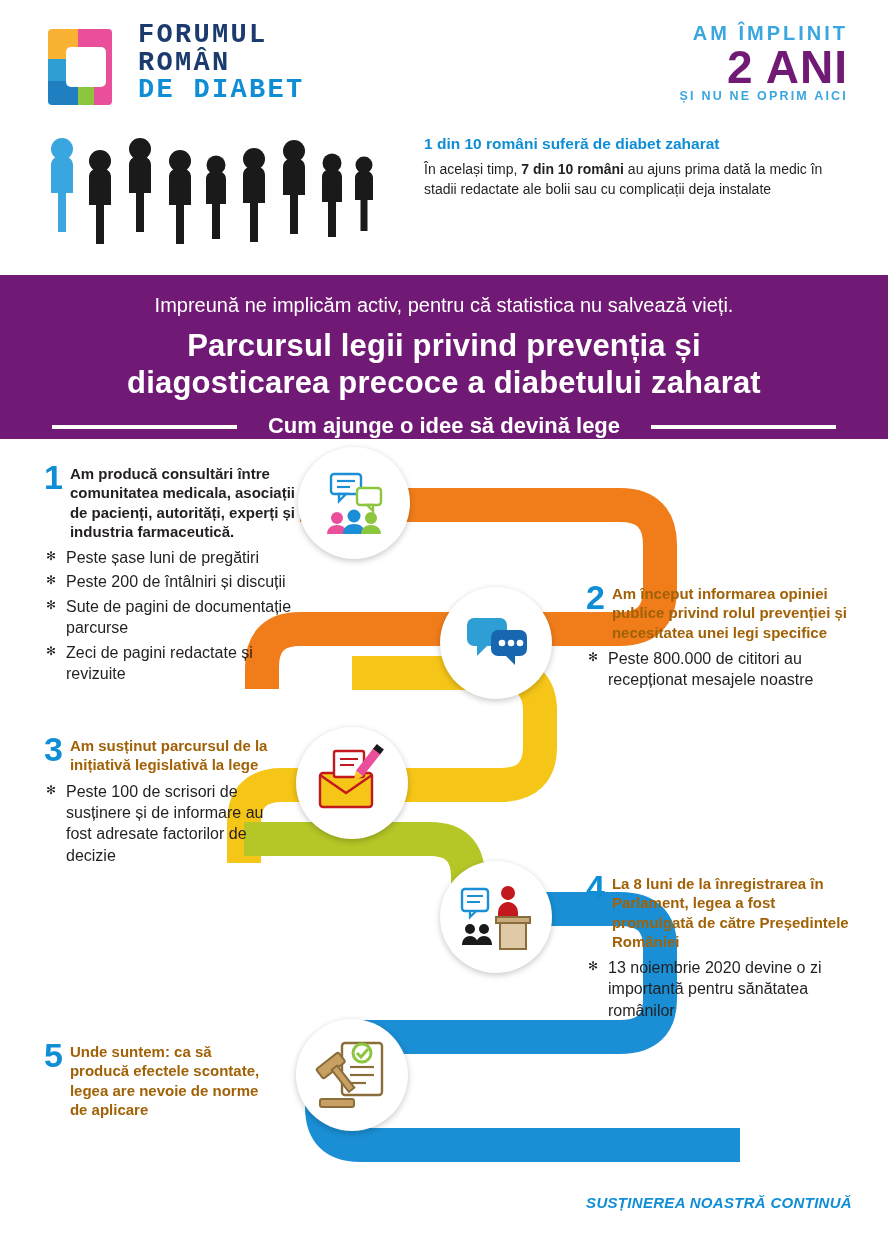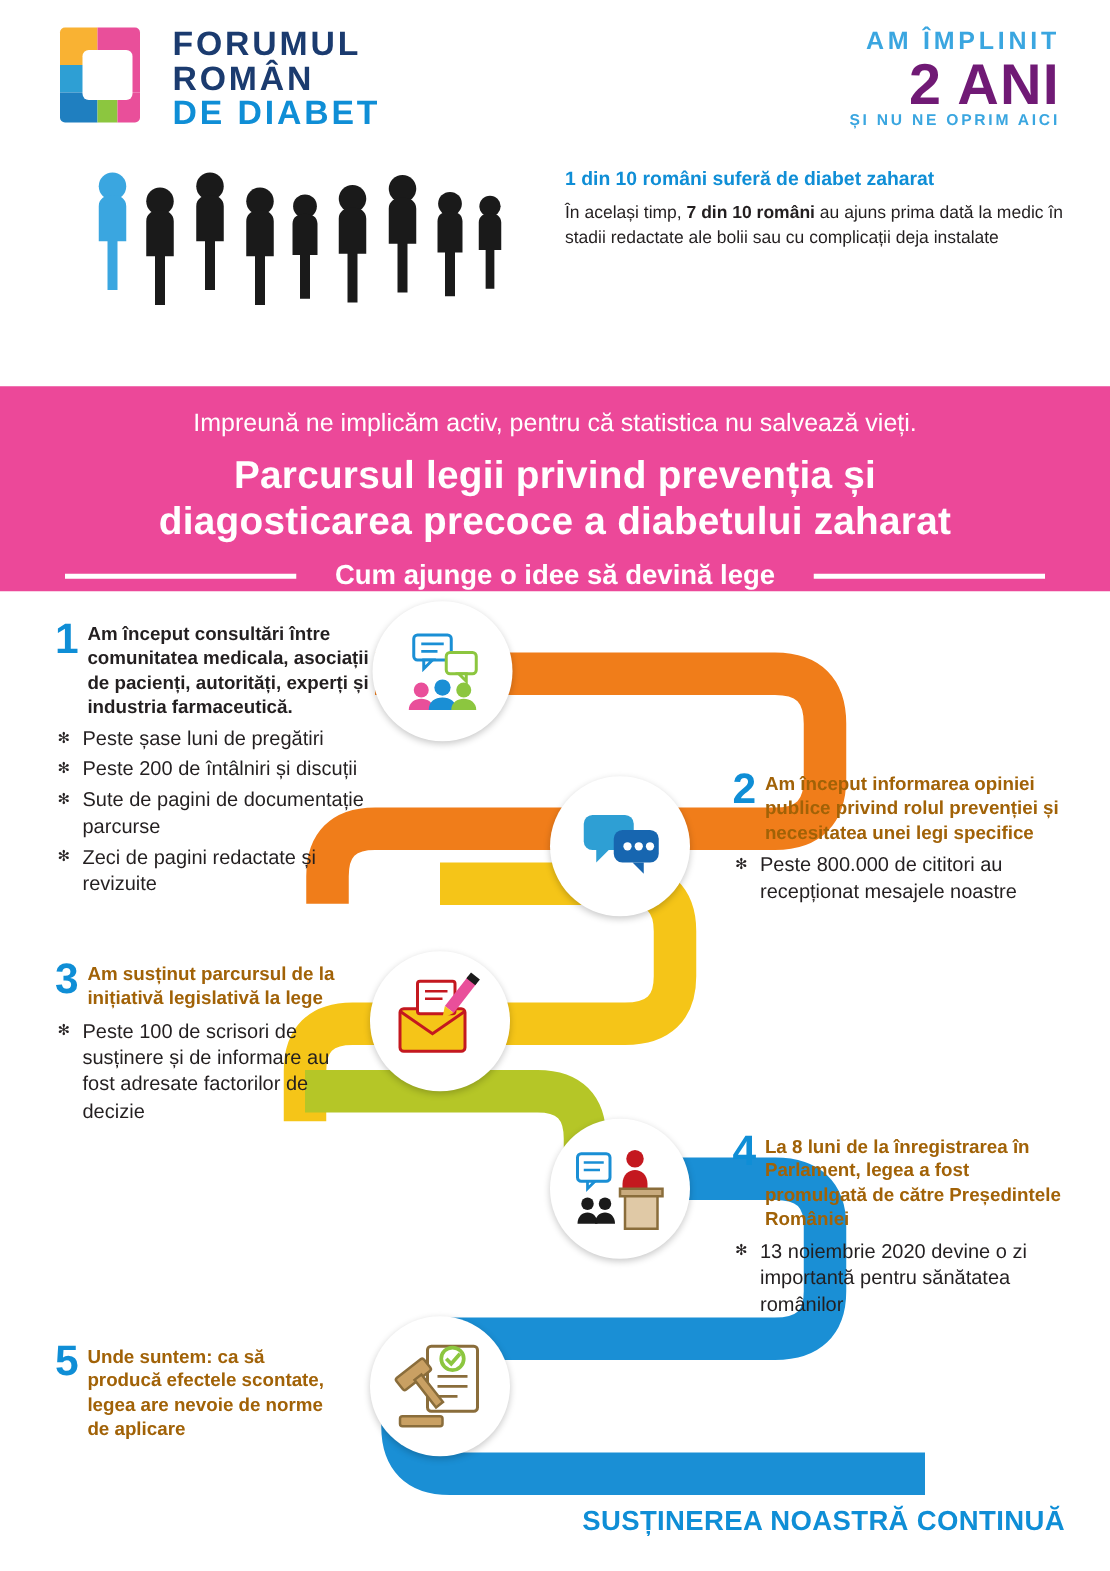--- a/index.html
+++ b/index.html
@@ -8,50 +8,50 @@
     background:#ffffff;
     font-family:"Liberation Sans", sans-serif;
     color:#231f20;
     position:relative;
     overflow:hidden;
   }
   .page{position:relative;width:888px;height:1257px;}
 
   
   .header{position:relative;height:125px;}
-  .logo{position:absolute;left:48px;top:22px;display:flex;align-items:flex-start;}
+  .logo{position:absolute;left:48px;top:22px;display:flex;align-items:flex-end;font-family:Liberation Mono, monospace;}
   .logo-mark{position:relative;width:76px;height:76px;margin-right:14px;}
   .logo-mark i{position:absolute;display:block;}
   .lm1{left:0;top:0;width:30px;height:30px;background:#f9b233;border-radius:4px 0 0 0;}
   .lm2{left:30px;top:0;width:34px;height:30px;background:#e94f9a;border-radius:0 4px 0 0;}
   .lm3{left:0;top:30px;width:30px;height:22px;background:#2e9fd4;}
   .lm4{left:30px;top:30px;width:34px;height:22px;background:#e94f9a;}
   .lm5{left:0;top:52px;width:30px;height:24px;background:#1f7fc0;border-radius:0 0 0 4px;}
   .lm6{left:30px;top:52px;width:16px;height:24px;background:#8cc63f;}
   .lm7{left:46px;top:52px;width:18px;height:24px;background:#e94f9a;border-radius:0 0 4px 0;}
   .lm-white{left:18px;top:18px;width:40px;height:40px;background:#fff;border-radius:5px;}
   .logo-text{line-height:1.02;}
   .logo-text .l1,.logo-text .l2{font-size:27px;font-weight:bold;letter-spacing:2.3px;color:#1b3b6f;}
   .logo-text .l3{font-size:27px;font-weight:bold;letter-spacing:2.3px;color:#0f8ed6;}
 
   .anniv{position:absolute;right:40px;top:22px;text-align:right;color:#0f8ed6;}
   .anniv .a1{font-size:20px;font-weight:bold;letter-spacing:3px;color:#3aa6e0;}
   .anniv .a2{font-size:46px;font-weight:bold;letter-spacing:1px;line-height:0.96;color:#701a75;}
   .anniv .a3{font-size:12.5px;font-weight:bold;letter-spacing:2.2px;color:#3aa6e0;margin-top:0;}
 
   
-  .stats{position:relative;height:150px;margin-left:28px;}
+  .stats{position:relative;height:150px;}
   .people{position:absolute;left:44px;top:6px;width:350px;height:115px;}
   .stat-text{position:absolute;left:424px;top:10px;width:430px;}
   .stat-title{color:#0f8ed6;font-size:15.5px;font-weight:bold;margin-bottom:7px;}
   .stat-sub{color:#231f20;font-size:14px;line-height:1.42;}
   .stat-sub b{font-weight:bold;}
 
   
-  .banner{background:#ec4899;color:#fff;text-align:center;padding:14px 12px 10px;position:relative;margin-top:34px;}
+  .banner{background:#701a75;color:#fff;text-align:center;padding:14px 12px 10px;position:relative;}
   .banner .b1{font-size:20px;line-height:1.25;padding:4px 0 10px;}
   .banner .b2{font-size:31px;font-weight:bold;line-height:1.18;letter-spacing:0.2px;}
   .banner .b3{font-size:22px;font-weight:bold;margin-top:12px;position:relative;display:inline-block;padding:0 20px;}
   .banner-rule{position:relative;height:4px;margin-top:-14px;}
   .banner-rule:before,.banner-rule:after{content:"";position:absolute;top:0;height:4px;background:#fff;}
   .banner-rule:before{left:40px;width:185px;}
   .banner-rule:after{right:40px;width:185px;}
 
   
   .flow{position:relative;height:790px;}
@@ -61,21 +61,21 @@
   .num{font-size:34px;font-weight:bold;color:#0f8ed6;line-height:0.95;margin-right:7px;}
   .head-txt{font-size:15px;font-weight:bold;color:#231f20;line-height:1.28;padding-top:3px;}
   .head-txt.blue{color:#a16207;}
   ul.bul{list-style:none;margin:6px 0 0;padding:0;}
   ul.bul li{position:relative;padding-left:22px;font-size:16px;line-height:1.34;margin-bottom:3px;}
   ul.bul li:before{content:"\273B";position:absolute;left:2px;top:1px;font-size:12px;color:#231f20;}
 
   .badge{position:absolute;border-radius:50%;background:#fff;box-shadow:0 2px 6px rgba(0,0,0,0.22);display:flex;align-items:center;justify-content:center;}
   .badge svg{display:block;}
 
-  .footer-note{position:absolute;right:36px;bottom:33px;color:#0f8ed6;font-size:22px;font-weight:bold;letter-spacing:0.3px;}
+  .footer-note{position:absolute;right:36px;bottom:18px;color:#0f8ed6;font-size:15px;font-weight:bold;letter-spacing:0.3px;font-style:italic;}
 </style>
 </head>
 <body>
 
 <div class="page">
 
   <div class="header">
     <div class="logo">
       <div class="logo-mark">
         <i class="lm1"></i>
@@ -166,21 +166,21 @@
       <path d="M352 234 H500 Q540 234 540 272 V308 Q540 346 500 346 H282 Q244 346 244 384 V424" fill="none" stroke="#f5c518" stroke-width="34" stroke-linecap="butt"></path>
 
       <path d="M244 400 H430 Q468 400 468 438 V464" fill="none" stroke="#b5c627" stroke-width="34" stroke-linecap="butt"></path>
 
       <path d="M468 470 H620 Q660 470 660 508 V560 Q660 598 620 598 H360 Q322 598 322 636 V668 Q322 706 360 706 H740" fill="none" stroke="#1a8fd5" stroke-width="34" stroke-linecap="butt"></path>
     </svg>
 
     <div class="step" style="left:44px;top:22px;width:272px;">
       <div class="step-head">
         <div class="num">1</div>
-        <div class="head-txt">Am început consultări între comunitatea medicala, asociații de pacienți, autorități, experți și industria farmaceutică.</div>
+        <div class="head-txt">Am producă consultări între comunitatea medicala, asociații de pacienți, autorități, experți și industria farmaceutică.</div>
       </div>
       <ul class="bul">
         <li>Peste șase luni de pregătiri</li>
         <li>Peste 200 de întâlniri și discuții</li>
         <li>Sute de pagini de documentație parcurse</li>
         <li>Zeci de pagini redactate și revizuite</li>
       </ul>
     </div>
     <div class="badge" style="left:298px;top:8px;width:112px;height:112px;">
       <svg width="78" height="78" viewBox="0 0 78 78">

